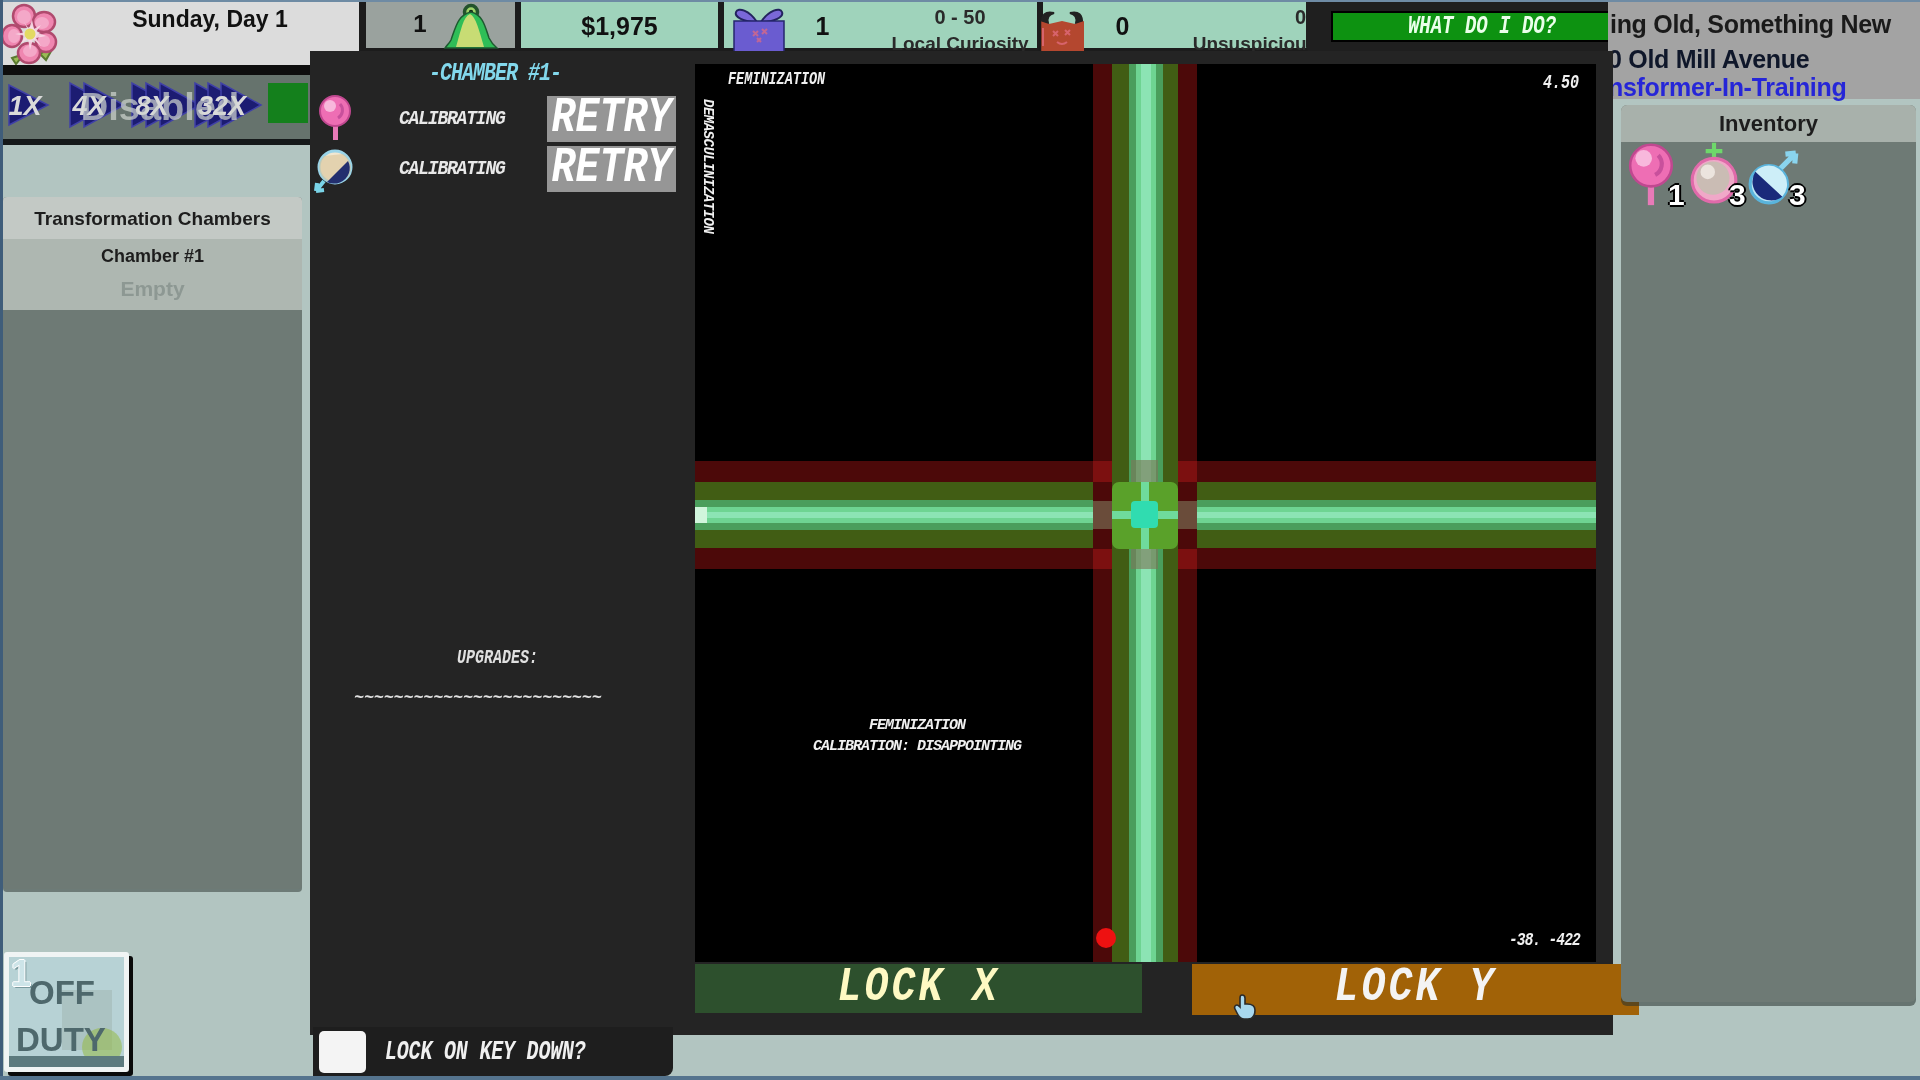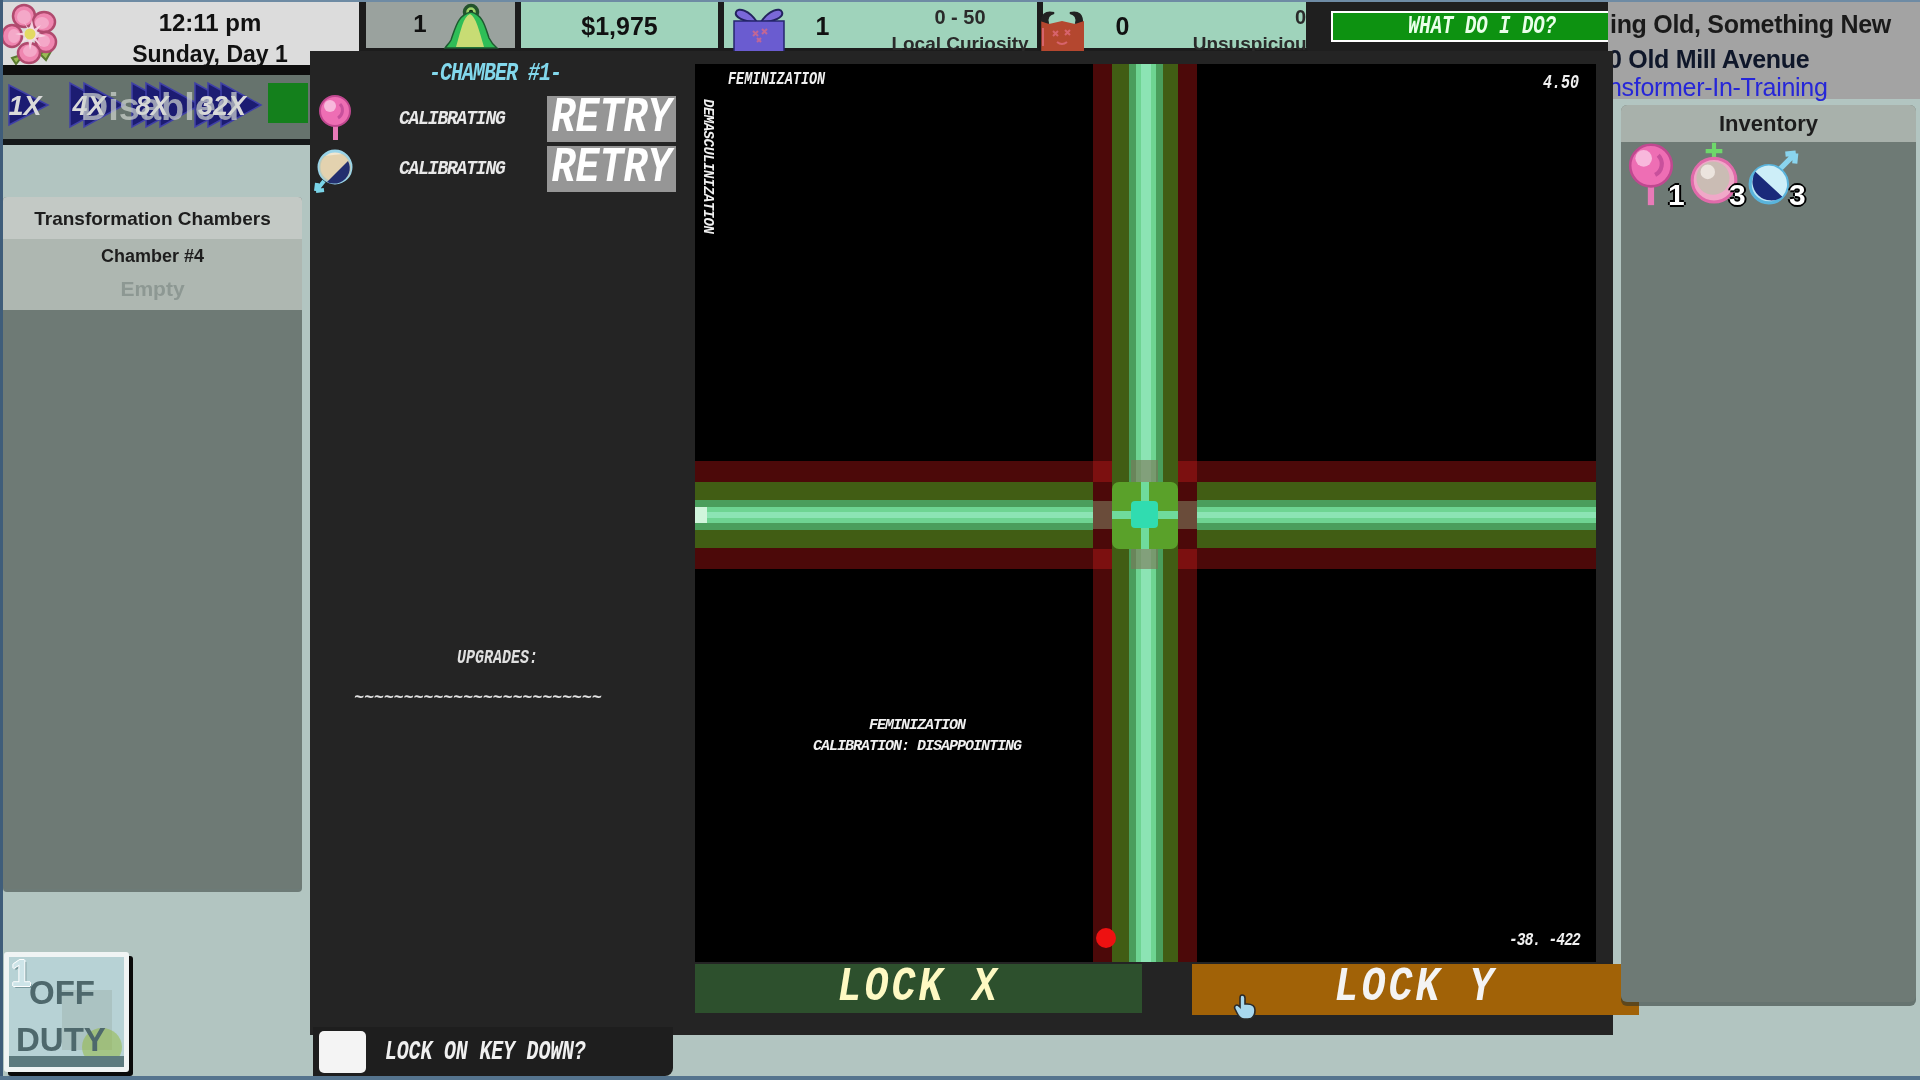--- a/index.html
+++ b/index.html
@@ -11,21 +11,20 @@
 <body>
 
 <div class="abs" style="left:0;top:0;width:1920px;height:2px;background:#6e8ba4;z-index:60;"></div>
 <div class="abs" style="left:0;top:0;width:3px;height:1080px;background:#3f5d7a;z-index:60;"></div>
 <div class="abs" style="left:0;top:1076px;width:1920px;height:4px;background:#55748e;z-index:60;"></div>
 
 <div class="abs" style="left:0;top:0;width:1610px;height:52px;background:#1c1c1c;"></div>
 
 <div class="abs" style="left:2px;top:2px;width:357px;height:65px;background:#dcdcdc;"></div>
 <div class="abs" style="left:60px;top:2px;width:300px;height:65px;color:#111;font-weight:bold;text-align:center;">
-  <div style="font-size:24px;margin-top:7px;">12:11 pm</div>
   <div style="font-size:23px;margin-top:4px;">Sunday, Day 1</div>
 </div>
 
 <svg class="abs" style="left:2px;top:2px;" width="60" height="64" viewBox="0 0 60 64">
   <g stroke="#7a3550" stroke-width="2">
     <path d="M38 52 L52 44 L44 58 Z" fill="#9abb55" stroke="#5a7a30"></path>
     <path d="M10 56 L22 52 L14 62 Z" fill="#9abb55" stroke="#5a7a30"></path>
   </g>
   <g fill="#ef86b0" stroke="#b04a6e" stroke-width="2.5">
     <ellipse cx="22" cy="14" rx="11" ry="11"></ellipse>
@@ -108,31 +107,31 @@
     <path d="M18 27 l5 5 m0 -5 l-5 5"></path>
     <path d="M30 26 l5 5 m0 -5 l-5 5"></path>
     <path d="M22 38 q 5 4 10 0"></path>
   </g>
 </svg>
 <div class="abs" style="left:1095px;top:12px;width:55px;font-size:25px;font-weight:bold;color:#111;text-align:center;">0</div>
 <div class="abs" style="left:1175px;top:6px;width:160px;font-size:20px;font-weight:bold;color:#2a2a2a;text-align:right;">0 - 0</div>
 <div class="abs" style="left:1175px;top:33px;width:160px;font-size:19px;font-weight:bold;color:#2a2a2a;text-align:center;">Unsuspicious</div>
 
 <div class="abs" style="left:1306px;top:0;width:302px;height:52px;background:#1f1f1f;border-radius:0 0 5px 5px;"></div>
-<div class="abs led" style="left:1331px;top:11px;width:302px;height:31px;background:#0d9211;border:2px solid #ffffff;box-sizing:border-box;color:#eaffea;font-size:19px;text-align:center;line-height:26px;"><span style="display:inline-block;transform:scaleY(1.35);">WHAT DO I DO?</span></div>
+<div class="abs led" style="left:1331px;top:11px;width:302px;height:31px;background:#0d9211;border:2px solid #000000;box-sizing:border-box;color:#eaffea;font-size:19px;text-align:center;line-height:26px;"><span style="display:inline-block;transform:scaleY(1.35);">WHAT DO I DO?</span></div>
 
 <div class="abs" style="left:1608px;top:0;width:312px;height:99px;background:#a3a3a3;"></div>
 <div class="abs" style="left:1610px;top:10px;font-size:25px;font-weight:bold;color:#1a1a1a;white-space:nowrap;letter-spacing:-0.3px;">ing Old, Something New</div>
 <div class="abs" style="left:1608px;top:45px;font-size:25px;font-weight:bold;color:#0f172a;white-space:nowrap;letter-spacing:-0.3px;">0 Old Mill Avenue</div>
-<div class="abs" style="left:1608px;top:73px;font-size:25px;font-weight:normal;color:#2626d8;white-space:nowrap;letter-spacing:-0.3px;">nsformer-In-Training</div>
+<div class="abs" style="left:1608px;top:73px;font-size:25px;font-weight:bold;color:#2626d8;white-space:nowrap;letter-spacing:-0.3px;">nsformer-In-Training</div>
 
 <div class="abs" style="left:3px;top:197px;width:299px;height:692px;background:#6e7a75;border-radius:4px;box-shadow:0 3px 0 rgba(40,50,46,0.5);"></div>
 <div class="abs" style="left:3px;top:197px;width:299px;height:42px;background:#c3c9c5;border-radius:4px 4px 0 0;font-size:19px;font-weight:bold;color:#1d1d1d;text-align:center;line-height:44px;">Transformation Chambers</div>
 <div class="abs" style="left:3px;top:239px;width:299px;height:71px;background:#aeb7b1;">
-  <div style="font-size:18px;font-weight:bold;color:#1d1d1d;text-align:center;margin-top:7px;">Chamber #4</div>
+  <div style="font-size:18px;font-weight:bold;color:#1d1d1d;text-align:center;margin-top:7px;">Chamber #1</div>
   <div style="font-size:21px;font-weight:bold;color:#8d9893;text-align:center;margin-top:10px;">Empty</div>
 </div>
 
 <div class="abs" style="left:4px;top:952px;width:125px;height:120px;background:#f0f4f4;border-radius:3px;box-shadow:4px 4px 0 #0a0a0a;"></div>
 <div class="abs" style="left:9px;top:957px;width:115px;height:110px;background:#b7d2d5;"></div>
 <div class="abs" style="left:62px;top:990px;width:50px;height:60px;background:rgba(160,180,175,0.5);"></div>
 <div class="abs" style="left:82px;top:1028px;width:40px;height:38px;border-radius:50%;background:rgba(150,185,70,0.55);"></div>
 <div class="abs" style="left:11px;top:953px;font-size:36px;font-weight:bold;color:#cde4e8;text-shadow:-1px 0 0 #fff,1px 0 0 #fff,0 -1px 0 #fff,0 1px 0 #fff,2px 2px 0 #7a9a9e;">1</div>
 <div class="abs" style="left:29px;top:974px;font-size:33px;font-weight:bold;color:#4e686c;">OFF</div>
 <div class="abs" style="left:16px;top:1021px;font-size:33px;font-weight:bold;color:#4e686c;">DUTY</div>

